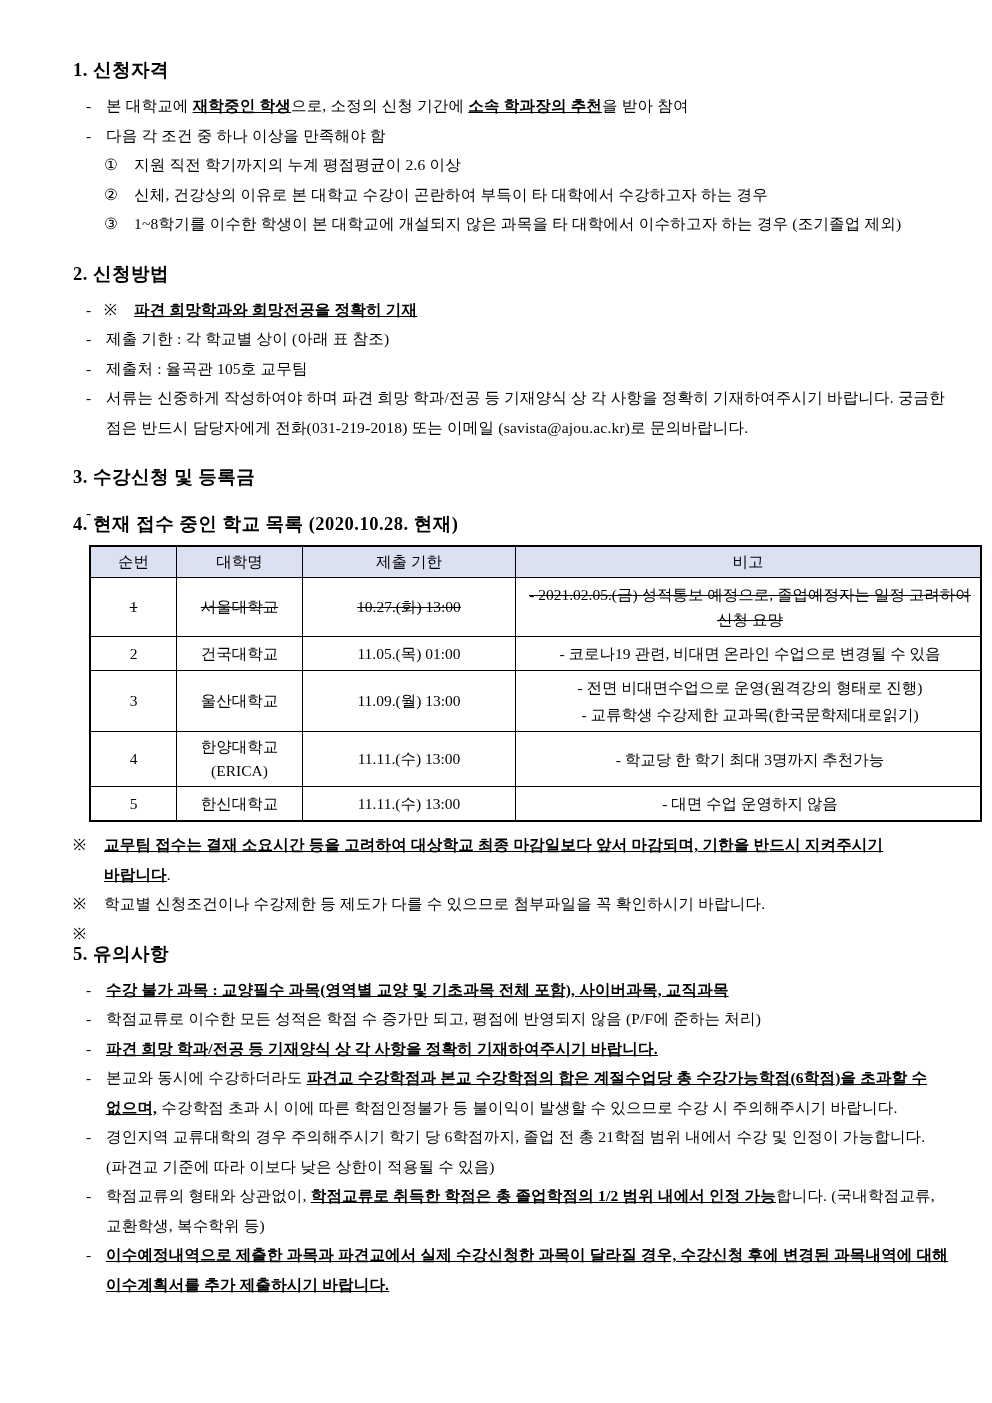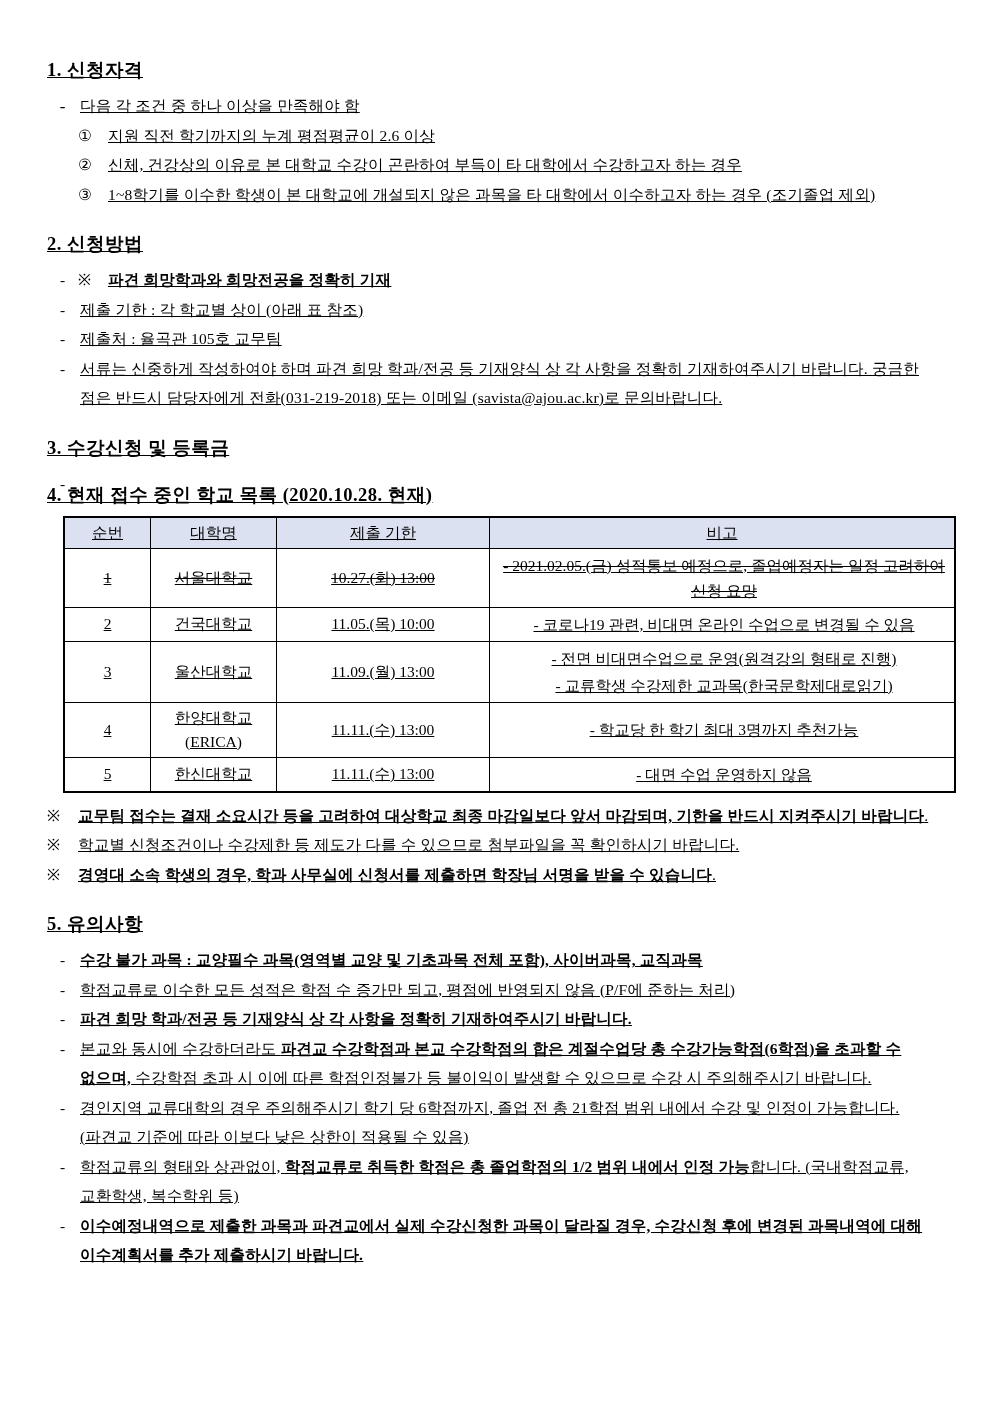--- a/index.html
+++ b/index.html
@@ -1,21 +1,21 @@
 <!DOCTYPE html>
 <html style="--hdr-bg: #dbe1f1;"><head>
 <meta charset="utf-8">
 <style>
   html,body{margin:0;padding:0;background:#ffffff;}
   body{
     width:992px;height:1403px;overflow:hidden;
     font-family:"Liberation Serif","DejaVu Serif",serif;
     color:#000;
   }
-  .page{box-sizing:border-box;width:992px;padding:58px 38px 0 47px;text-decoration:underline;}
+  .page{box-sizing:border-box;width:992px;padding:58px 38px 0 73px;}
   .section{margin:0;}
   .section-heading{
     font-size:18.5px;font-weight:bold;line-height:24px;
     margin:23px 0 9px 0;letter-spacing:0.5px;
   }
   .section:first-child .section-heading{margin-top:0;}
   .item{
     position:relative;font-size:15.5px;line-height:29.5px;
     letter-spacing:0.2px;word-break:keep-all;
   }
@@ -42,21 +42,21 @@
   tr.struck td, tr.struck td div{text-decoration:line-through;}
   td .note-line{line-height:25px;padding:1px 0;}
 </style>
 </head>
 <body>
 
 <div class="page">
   <div id="doc-root">
       <div class="section">
         <div class="section-heading">1. 신청자격</div>
-        <div class="item ind1"><span class="marker">-</span></div>
+        <div class="item ind1"><span class="marker">-</span><span class="text"><span class="seg">본 대학교에 </span><span class="seg-bu">재학중인 학생</span><span class="seg">으로, 소정의 신청 기간에 </span><span class="seg-bu">소속 학과장의 추천</span><span class="seg">을 받아 참여</span></span></div>
         <div class="item ind1"><span class="marker">-</span><span class="text"><span class="seg">다음 각 조건 중 하나 이상을 만족해야 함</span></span></div>
         <div class="item ind2"><span class="marker">①</span><span class="text"><span class="seg">지원 직전 학기까지의 누계 평점평균이 2.6 이상</span></span></div>
         <div class="item ind2"><span class="marker">②</span><span class="text"><span class="seg">신체, 건강상의 이유로 본 대학교 수강이 곤란하여 부득이 타 대학에서 수강하고자 하는 경우</span></span></div>
         <div class="item ind2"><span class="marker">③</span><span class="text"><span class="seg">1~8학기를 이수한 학생이 본 대학교에 개설되지 않은 과목을 타 대학에서 이수하고자 하는 경우 (조기졸업 제외)</span></span></div>
       </div>
       <div class="section">
         <div class="section-heading">2. 신청방법</div>
         <div class="item ind1"><span class="marker">-</span></div>
         <div class="item ind2"><span class="marker">※</span><span class="text"><span class="seg-bu">파견 희망학과와 희망전공을 정확히 기재</span></span></div>
         <div class="item ind1"><span class="marker">-</span><span class="text"><span class="seg">제출 기한 : 각 학교별 상이 (아래 표 참조)</span></span></div>
@@ -83,21 +83,21 @@
               <td class="col-num">1</td>
               <td class="col-univ">서울대학교</td>
               <td class="col-deadline">10.27.(화) 13:00</td>
               <td class="col-notes notes-cell">
                 <div class="note-line">- 2021.02.05.(금) 성적통보 예정으로, 졸업예정자는 일정 고려하여 신청 요망</div>
               </td>
             </tr>
             <tr>
               <td class="col-num">2</td>
               <td class="col-univ">건국대학교</td>
-              <td class="col-deadline">11.05.(목) 10:00</td>
+              <td class="col-deadline">11.05.(목) 01:00</td>
               <td class="col-notes notes-cell">
                 <div class="note-line">- 코로나19 관련, 비대면 온라인 수업으로 변경될 수 있음</div>
               </td>
             </tr>
             <tr>
               <td class="col-num">3</td>
               <td class="col-univ">울산대학교</td>
               <td class="col-deadline">11.09.(월) 13:00</td>
               <td class="col-notes notes-cell">
                 <div class="note-line">- 전면 비대면수업으로 운영(원격강의 형태로 진행)</div>
@@ -117,21 +117,21 @@
               <td class="col-univ">한신대학교</td>
               <td class="col-deadline">11.11.(수) 13:00</td>
               <td class="col-notes notes-cell">
                 <div class="note-line">- 대면 수업 운영하지 않음</div>
               </td>
             </tr>
           </tbody>
         </table>
         <div class="item ind0"><span class="marker">※</span><span class="text"><span class="seg-bu">교무팀 접수는 결재 소요시간 등을 고려하여 대상학교 최종 마감일보다 앞서 마감되며, 기한을 반드시 지켜주시기 바랍니다</span><span class="seg">.</span></span></div>
         <div class="item ind0"><span class="marker">※</span><span class="text"><span class="seg">학교별 신청조건이나 수강제한 등 제도가 다를 수 있으므로 첨부파일을 꼭 확인하시기 바랍니다.</span></span></div>
-        <div class="item ind0"><span class="marker">※</span><span class="text"><span class="seg-bu">경영대 소속 학생의 경우, 학과 사무실에 신청서를 제출하면 학장님 서명을 받을 수 있습니다</span><span class="seg">.</span></span></div>
+        <div class="item ind0"><span class="marker">※</span></div>
       </div>
       <div class="section">
         <div class="section-heading">5. 유의사항</div>
         <div class="item ind1"><span class="marker">-</span><span class="text"><span class="seg-bu">수강 불가 과목 : 교양필수 과목(영역별 교양 및 기초과목 전체 포함), 사이버과목, 교직과목</span></span></div>
         <div class="item ind1"><span class="marker">-</span><span class="text"><span class="seg">학점교류로 이수한 모든 성적은 학점 수 증가만 되고, 평점에 반영되지 않음  (P/F에 준하는 처리)</span></span></div>
         <div class="item ind1"><span class="marker">-</span><span class="text"><span class="seg-bu">파견 희망 학과/전공 등 기재양식 상 각 사항을 정확히 기재하여주시기 바랍니다.</span></span></div>
         <div class="item ind1"><span class="marker">-</span><span class="text"><span class="seg">본교와 동시에 수강하더라도 </span><span class="seg-bu">파견교 수강학점과 본교 수강학점의 합은 계절수업당 총 수강가능학점(6학점)을 초과할 수 없으며,</span><span class="seg"> 수강학점 초과 시 이에 따른 학점인정불가 등 불이익이 발생할 수 있으므로 수강 시 주의해주시기 바랍니다.</span></span></div>
         <div class="item ind1"><span class="marker">-</span><span class="text"><span class="seg">경인지역 교류대학의 경우 주의해주시기 학기 당 6학점까지, 졸업 전 총 21학점 범위 내에서 수강 및 인정이 가능합니다. (파견교 기준에 따라 이보다 낮은 상한이 적용될 수 있음)</span></span></div>
         <div class="item ind1"><span class="marker">-</span><span class="text"><span class="seg">학점교류의 형태와 상관없이, </span><span class="seg-bu">학점교류로 취득한 학점은 총 졸업학점의 1/2 범위 내에서 인정 가능</span><span class="seg">합니다. (국내학점교류, 교환학생, 복수학위 등)</span></span></div>
         <div class="item ind1"><span class="marker">-</span><span class="text"><span class="seg-bu">이수예정내역으로 제출한 과목과 파견교에서 실제 수강신청한 과목이 달라질 경우, 수강신청 후에 변경된 과목내역에 대해 이수계획서를 추가 제출하시기 바랍니다.</span></span></div>

